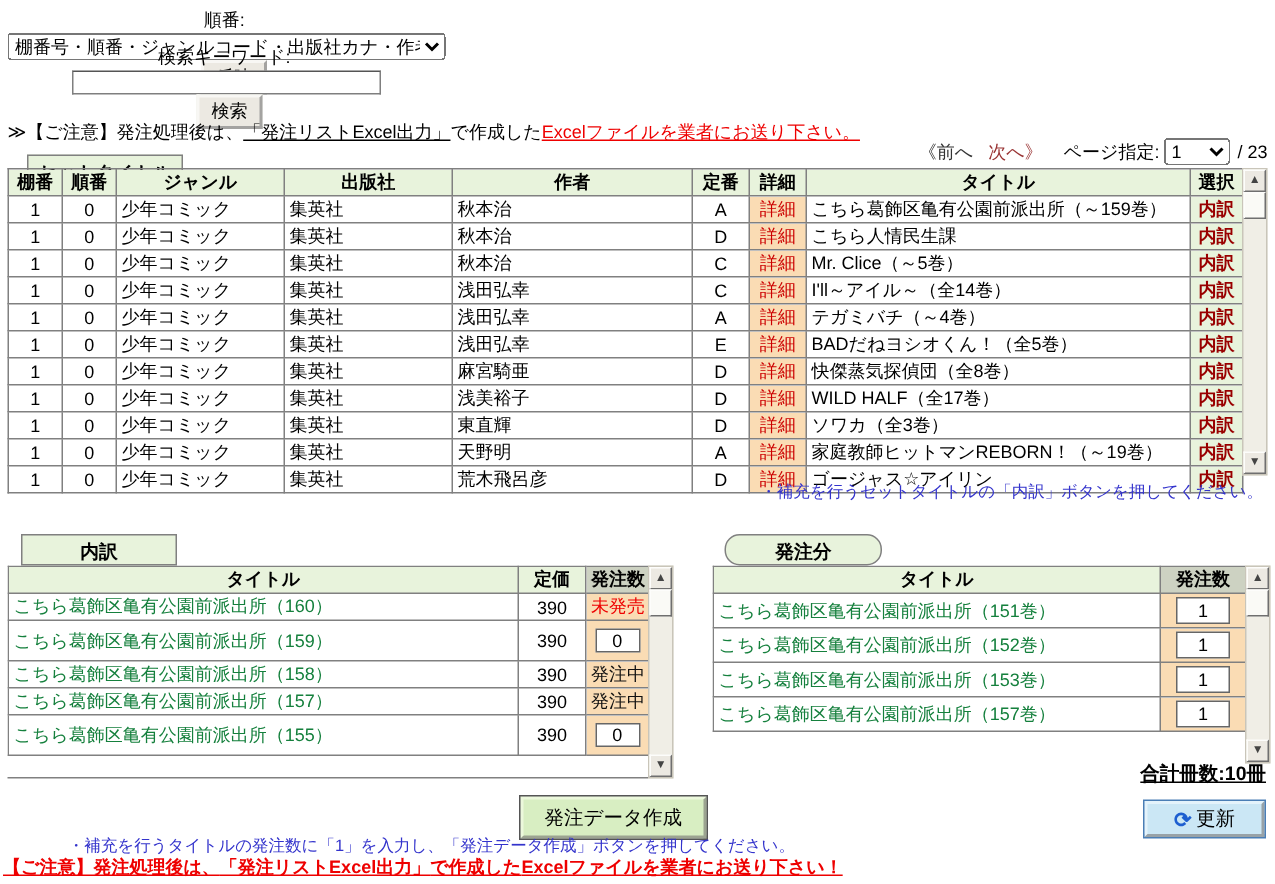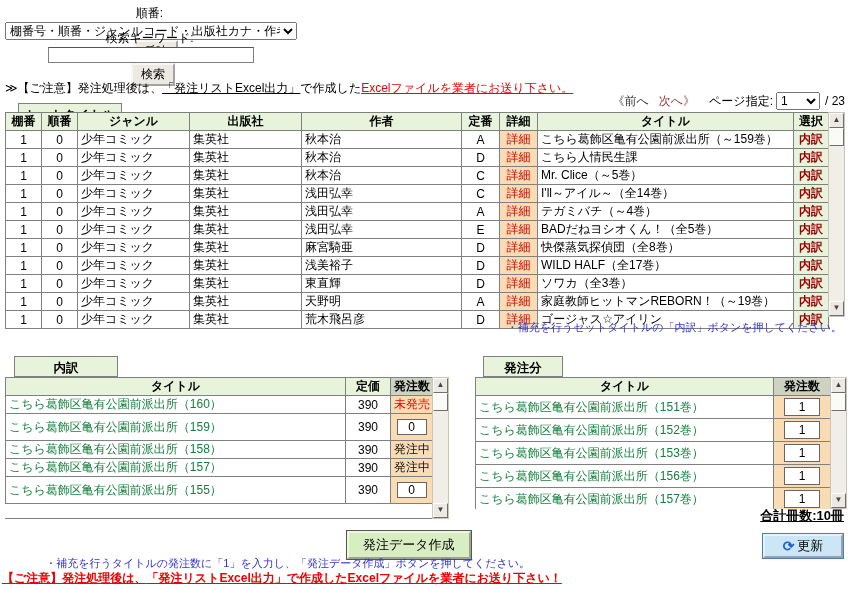--- a/index.html
+++ b/index.html
@@ -20,21 +20,21 @@
 
 
 .notice-top { position:absolute; left:5px; top:80px; font-weight:normal; font-size:12px; white-space:nowrap; }
 .nt-link { text-decoration:underline; }
 .nt-red { color:#EE0000; text-decoration:underline; }
 
 
 .tab { position:absolute; background:#E8F3DC; border:1px solid #808080; font-weight:bold; font-size:12.5px; text-align:center; padding-top:3px; height:21px; }
 .tab-settitle { left:18px; top:103px; width:104px; }
 .tab-breakdown { left:14px; top:356px; width:104px; }
-.tab-orderlist { left:483px; top:356px; width:80px; }
+.tab-orderlist { left:483px; top:356px; width:105px;border-radius:10px; }
 
 
 .pagination { position:absolute; right:5px; top:92px; display:flex; align-items:center; white-space:nowrap; }
 .pg-prev { color:#333; }
 .pg-next { color:#993333; margin-left:10px; cursor:pointer; }
 .pg-label { margin-left:14px; margin-right:3px; }
 .pg-total { margin-left:5px; }
 
 
 table { border-collapse:collapse; table-layout:fixed; font-size:12px; }
@@ -353,24 +353,20 @@
           </tr>
           <tr>
             <td class="title-red">こちら葛飾区亀有公園前派出所（152巻）</td>
             <td class="qty-cell"><input class="qty-input qty-input-lg" value="1" style=""></td>
           </tr>
           <tr>
             <td class="title-red">こちら葛飾区亀有公園前派出所（153巻）</td>
             <td class="qty-cell"><input class="qty-input qty-input-lg" value="1" style=""></td>
           </tr>
           <tr>
-            <td class="title-red">こちら葛飾区亀有公園前派出所（156巻）</td>
-            <td class="qty-cell"><input class="qty-input qty-input-lg" value="1" style=""></td>
-          </tr>
-          <tr>
             <td class="title-red">こちら葛飾区亀有公園前派出所（157巻）</td>
             <td class="qty-cell"><input class="qty-input qty-input-lg" value="1" style=""></td>
           </tr>
         </tbody>
     </table>
   </div>
   <div class="vscroll sc-orderlist">
     <div class="sb-btn">▲</div>
     <div class="sb-thumb"></div>
     <div class="sb-track"></div>

